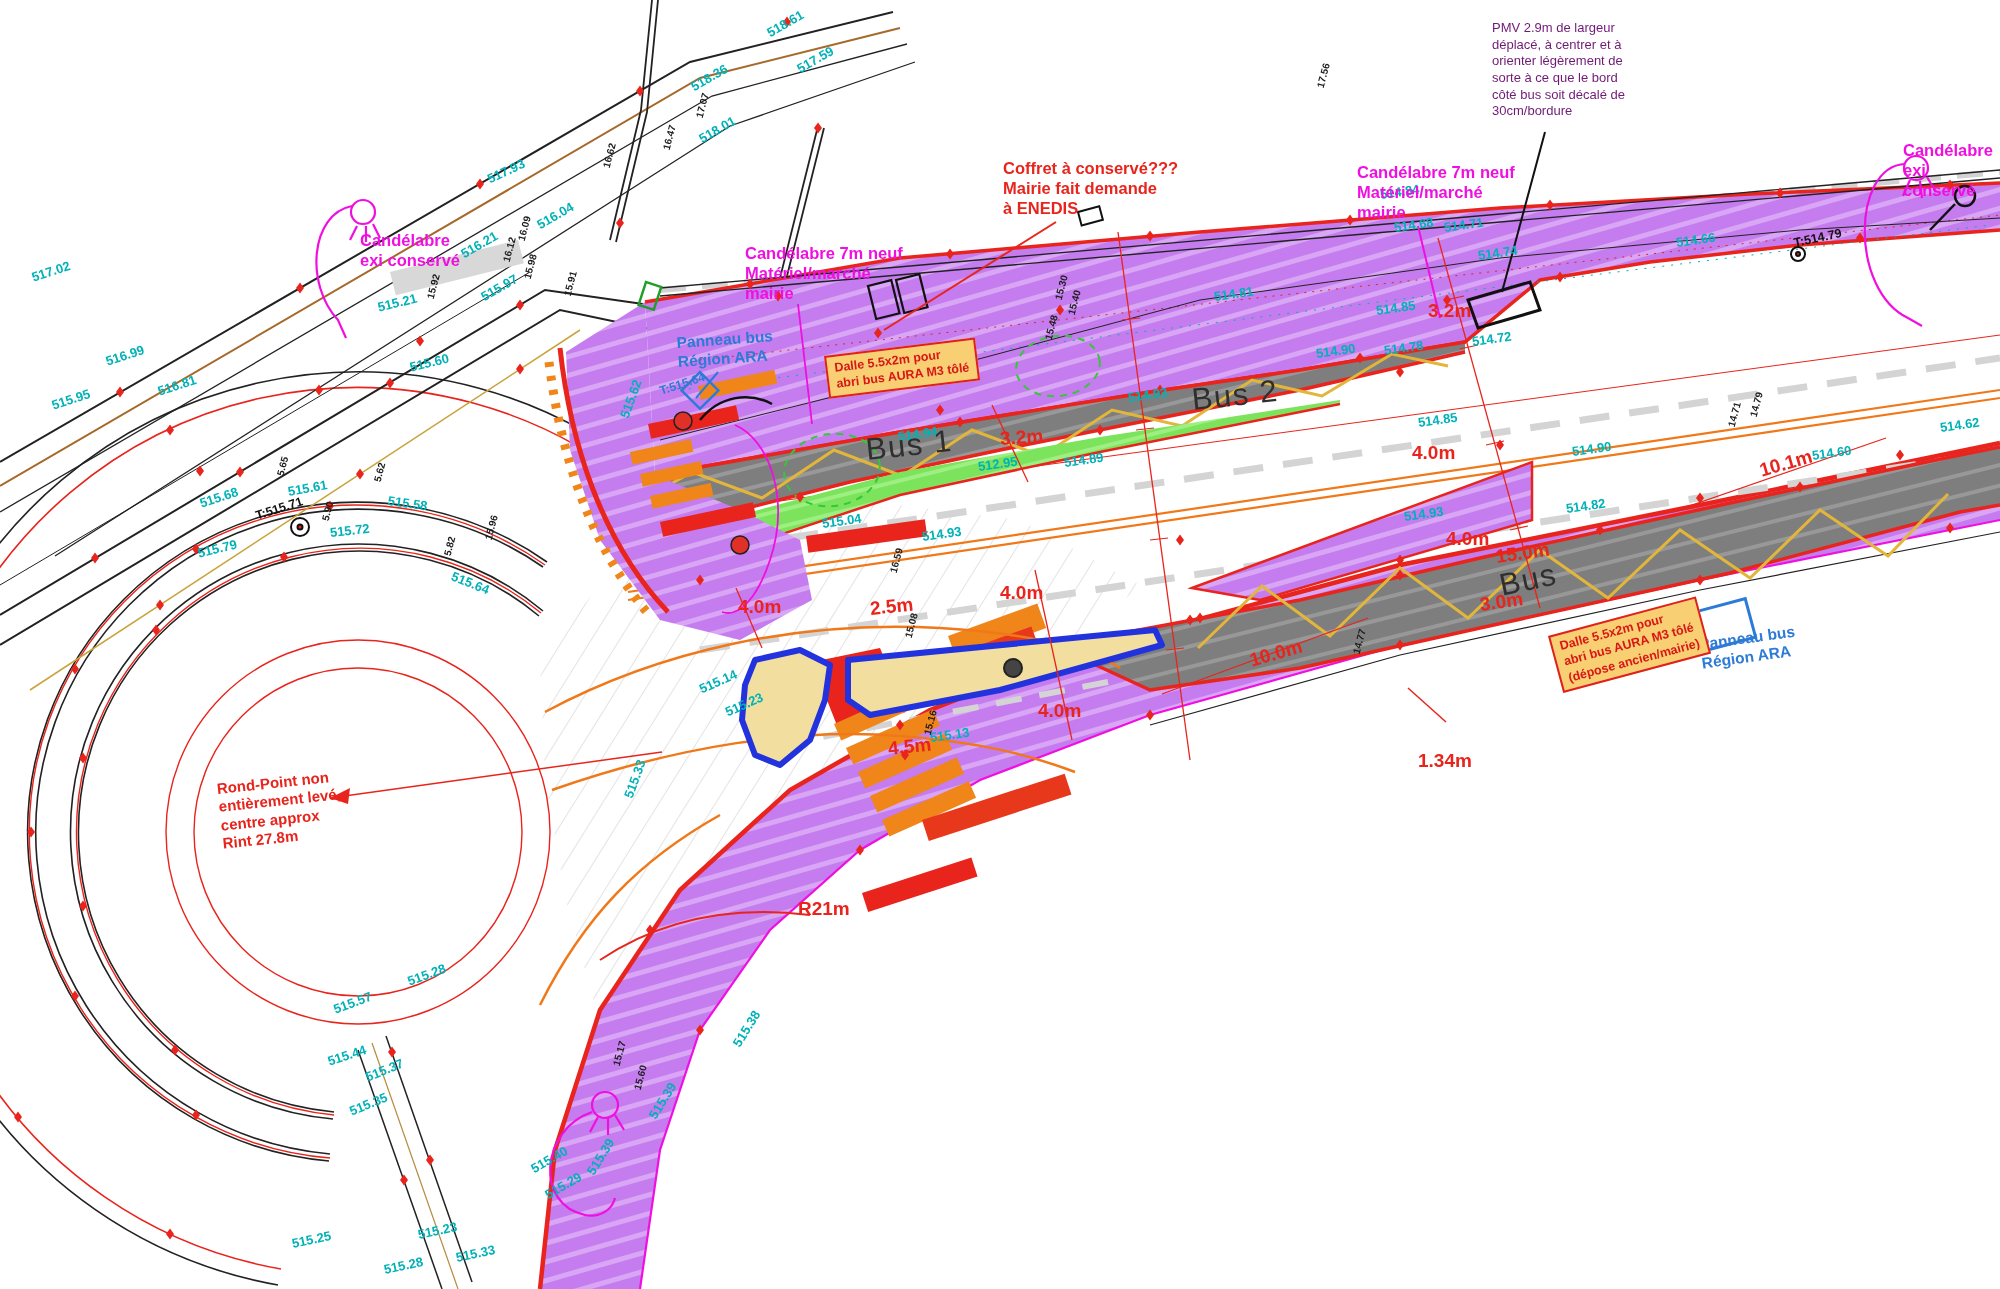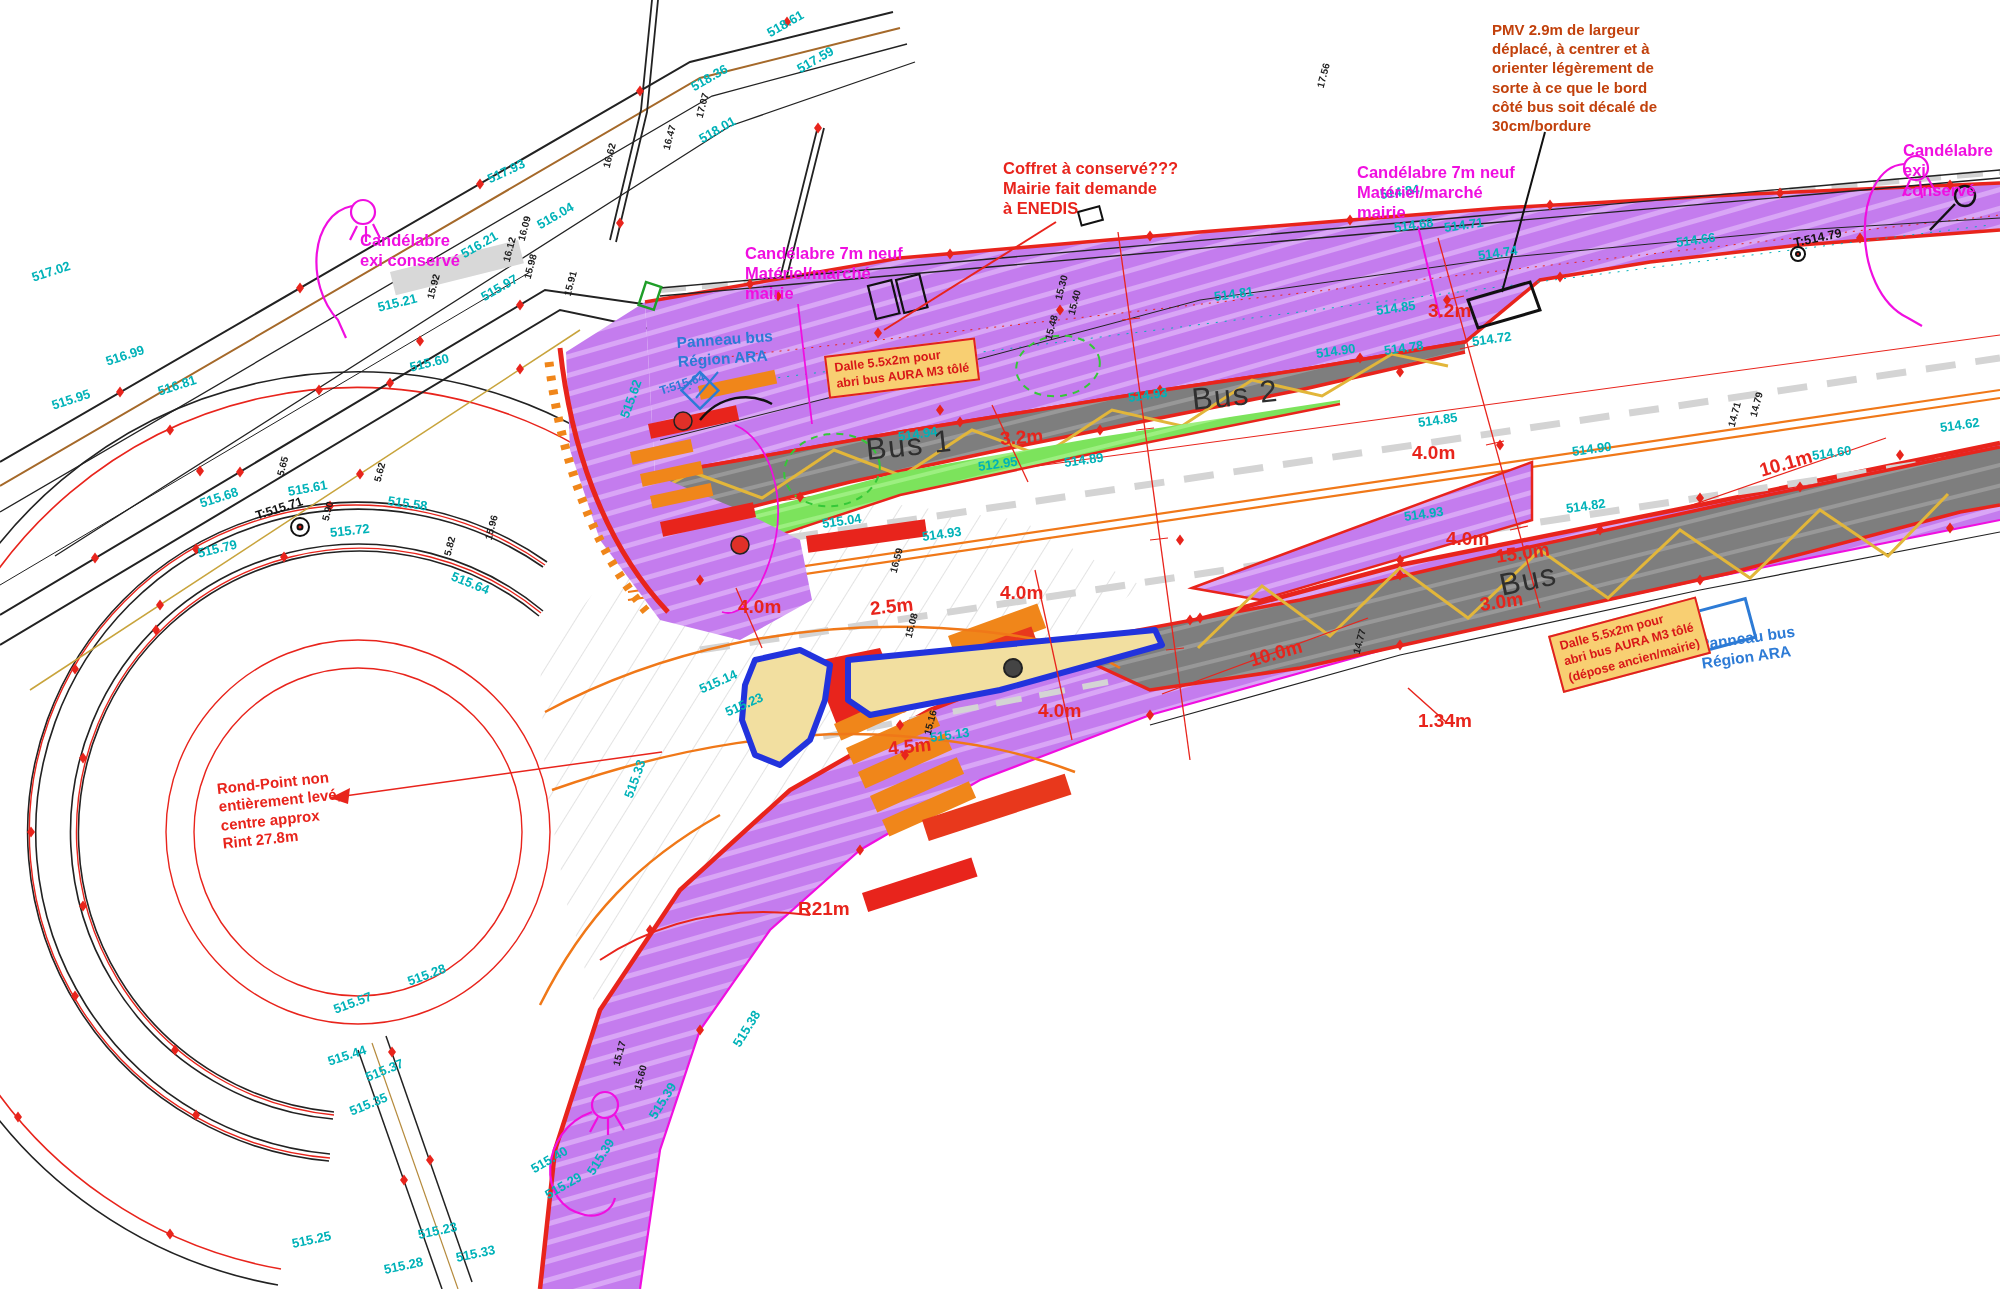--- a/index.html
+++ b/index.html
@@ -9,21 +9,21 @@
   .sl{position:absolute;left:0;top:0;font-weight:bold;font-size:13px;white-space:nowrap;transform-origin:left center}
   .sl.t{color:#00b2b8}
   .sl.k{color:#1c1c1c;font-size:10px;font-weight:600}
   .sl.k2{color:#111;font-size:12.5px;font-weight:bold}
   .sl.b{color:#2d7bd6;font-size:12px}
   .meas{position:absolute;left:0;top:0;color:#e8241c;font-weight:bold;font-size:19px;white-space:nowrap;transform-origin:left center}
   .callout{position:absolute;white-space:pre-line;font-weight:bold;font-size:16.5px;line-height:1.22;transform-origin:left top}
   .c-mag{color:#f00fe0}
   .c-red{color:#e8241c}
   .c-blue{color:#2d7bd6;font-size:15.5px}
-  .c-black{color:#c2410c;font-weight:700;font-size:15px;width:195px;line-height:1.28}
+  .c-black{color:#701a75;font-weight:400;font-size:13px;width:195px;line-height:1.28}
   .dalle{position:absolute;background:#f8cf72;border:2.5px solid #e02020;color:#d81818;font-weight:bold;
          font-size:12.5px;padding:3px 7px;line-height:1.3;white-space:pre-line;transform-origin:left top}
   .buslbl{position:absolute;color:#2f2f2f;font-size:31px;font-weight:500;letter-spacing:1.5px;white-space:nowrap;transform-origin:left center}
 </style>
 </head>
 <body>
 
 <div id="stage">
 
 <svg id="drawing" width="2000" height="1289" viewBox="0 0 2000 1289">
@@ -414,21 +414,21 @@
       <div class="meas" style="transform: translate(1428px, 300px) rotate(0deg);">3.2m</div>
       <div class="meas" style="transform: translate(1412px, 442px) rotate(0deg);">4.0m</div>
       <div class="meas" style="transform: translate(1446px, 528px) rotate(0deg);">4.0m</div>
       <div class="meas" style="transform: translate(1000px, 582px) rotate(0deg);">4.0m</div>
       <div class="meas" style="transform: translate(1038px, 700px) rotate(0deg);">4.0m</div>
       <div class="meas" style="transform: translate(738px, 596px) rotate(0deg);">4.0m</div>
       <div class="meas" style="transform: translate(1496px, 546px) rotate(-8deg);">15.0m</div>
       <div class="meas" style="transform: translate(1480px, 594px) rotate(-8deg);">3.0m</div>
       <div class="meas" style="transform: translate(1250px, 650px) rotate(-16deg);">10.0m</div>
       <div class="meas" style="transform: translate(1760px, 460px) rotate(-16deg);">10.1m</div>
-      <div class="meas" style="transform: translate(1418px, 710px) rotate(0deg);">1.34m</div>
+      <div class="meas" style="transform: translate(1418px, 710px) rotate(0deg); margin-top: 40px;">1.34m</div>
       <div class="meas" style="transform: translate(888px, 738px) rotate(-6deg);">4.5m</div>
       <div class="meas" style="transform: translate(870px, 598px) rotate(-6deg);">2.5m</div>
       <div class="meas" style="transform: translate(798px, 898px) rotate(0deg); text-align: right;">R21m</div>
     </div>
 
 <div class="callout c-black" style="left:1492px;top:20px">PMV 2.9m de largeur
 déplacé, à centrer et à
 orienter légèrement de
 sorte à ce que le bord
 côté bus soit décalé de

